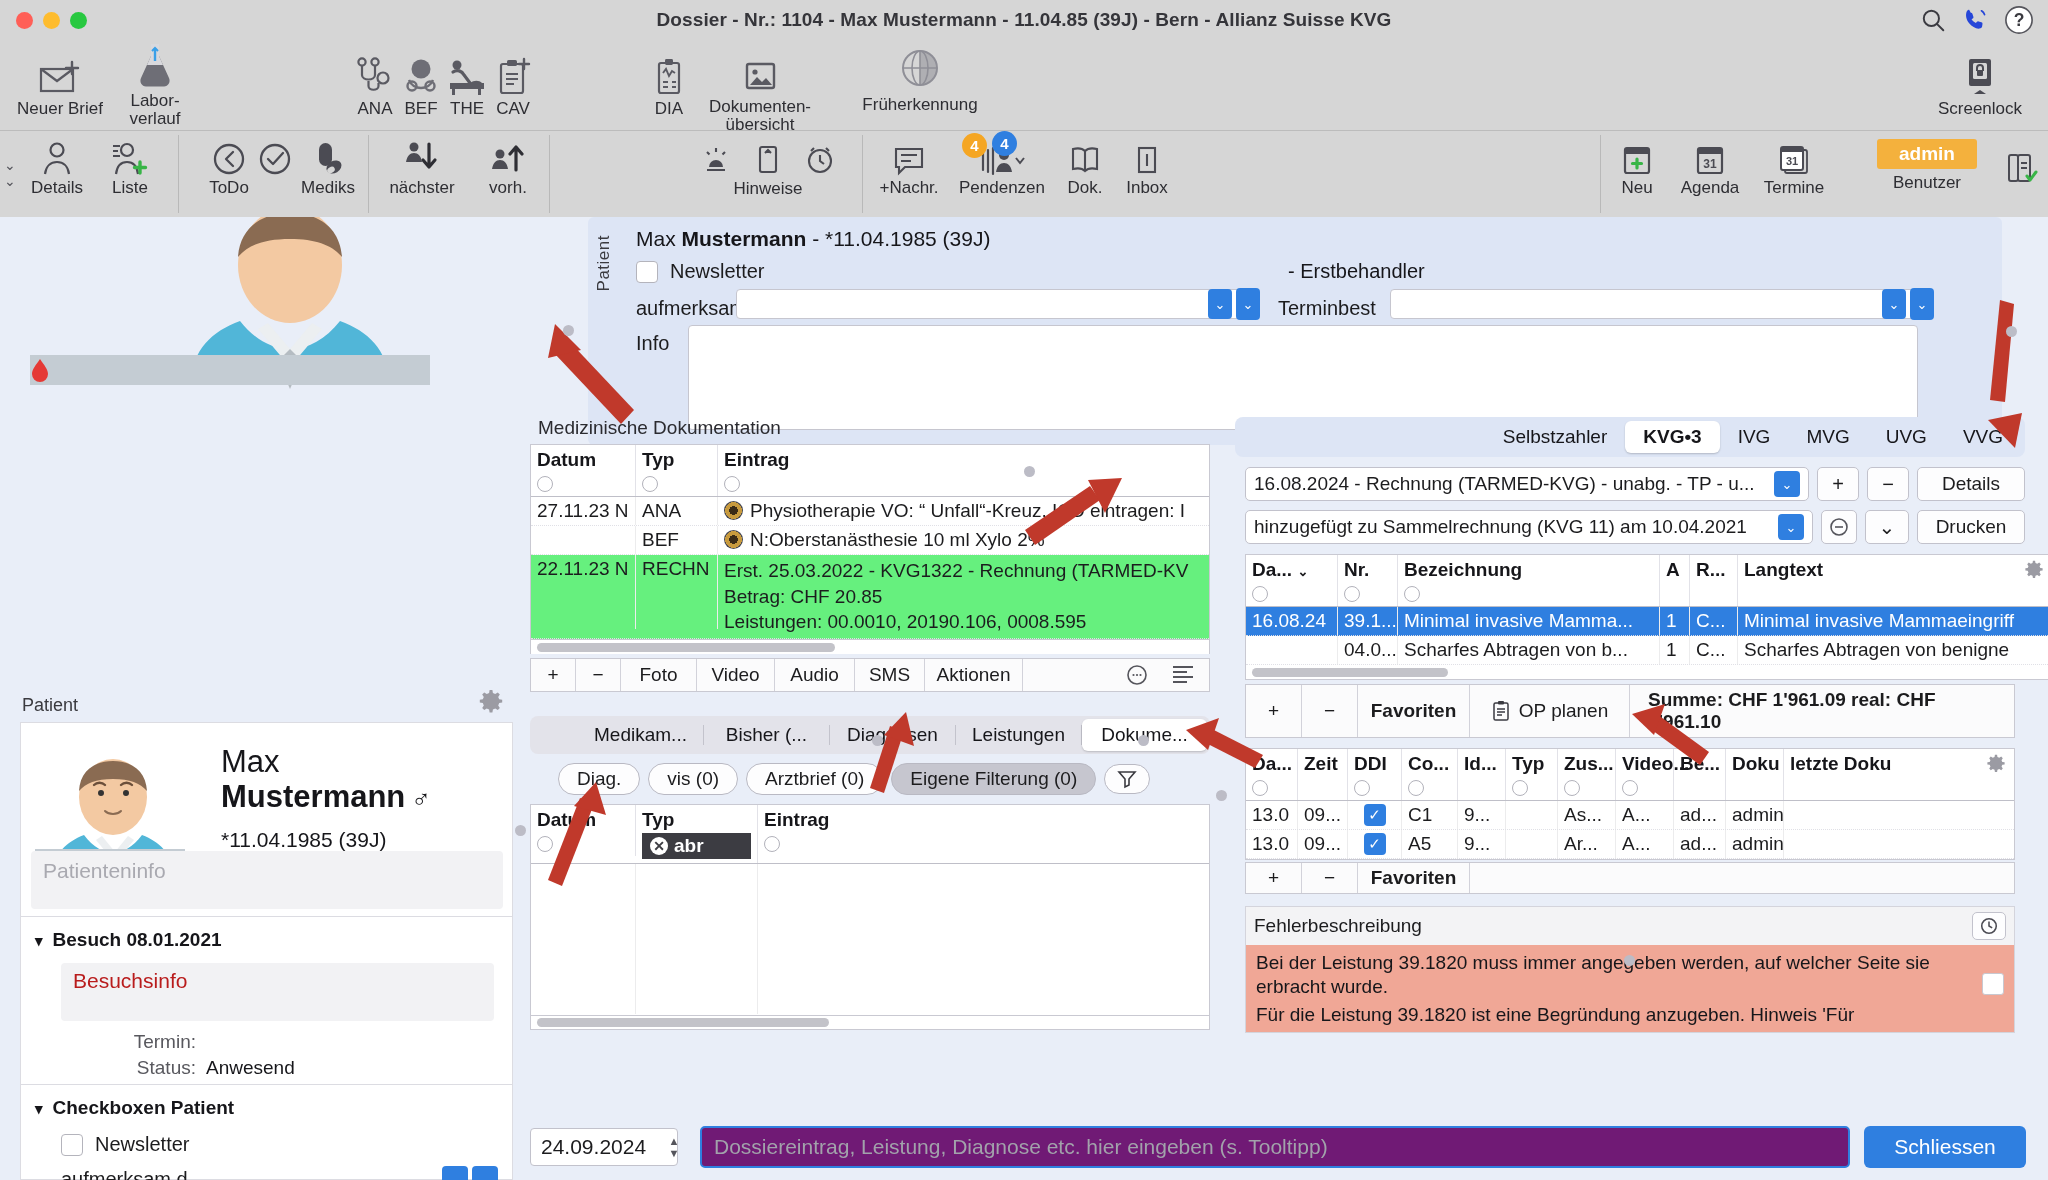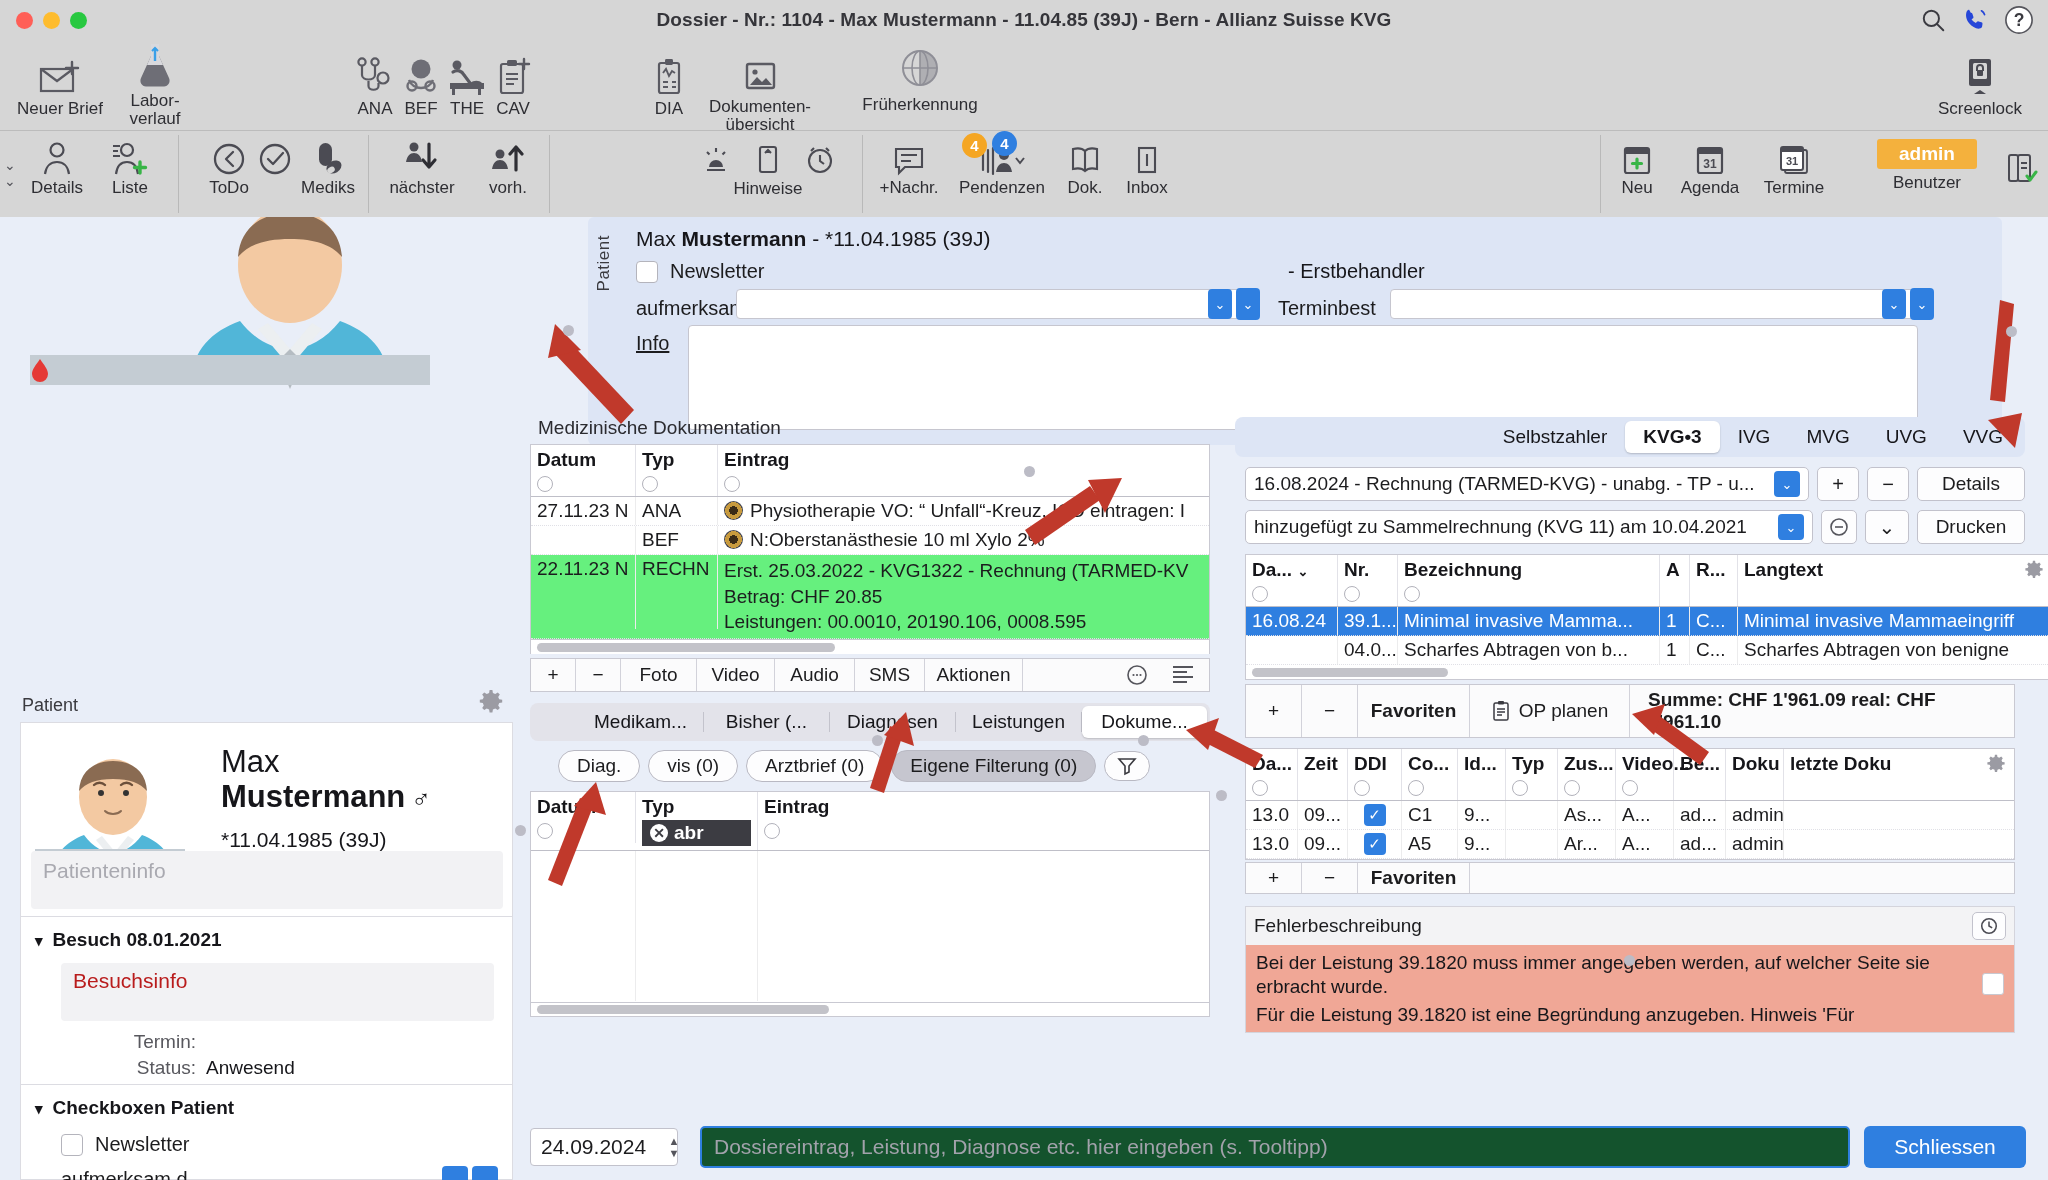--- a/index.html
+++ b/index.html
@@ -130,21 +130,21 @@
   }
   .dd-blue {
     position: absolute; width: 24px; height: 30px; background: #2f7fe0; border-radius: 4px;
     display: flex; align-items: center; justify-content: center; color: #fff; font-size: 13px;
   }
   .tb-lbl { position: absolute; left: 690px; top: 80px; font-size: 20px; }
   .tb-input {
     position: absolute; left: 802px; top: 72px; width: 525px; height: 30px;
     background: #fff; border: 1px solid #c6c6cf; border-radius: 4px;
   }
-  .info-lbl { position: absolute; left: 48px; top: 115px; font-size: 20px; text-decoration: underline; }
+  .info-lbl { position: absolute; left: 48px; top: 115px; font-size: 20px; }
   .info-box {
     position: absolute; left: 100px; top: 108px; width: 1230px; height: 105px;
     background: #fff; border: 1px solid #c6c6cf; border-radius: 4px;
   }
 
   
   .center { position: absolute; left: 530px; top: 200px; width: 700px; }
   .panel-title { font-size: 19px; color: #2b2b30; padding-left: 8px; }
   .tbl { background: #fff; border: 1px solid #c9c9d2; }
   .tbl-head { display: flex; background: #fff; border-bottom: 1px solid #bfbfc8; }
@@ -217,21 +217,21 @@
     background: #fff; border: 1px solid #c2c2cc; border-radius: 4px;
     font-size: 21px; display: flex; align-items: center; padding-left: 10px;
   }
   .stepper {
     position: absolute; left: 664px; top: 10px; width: 20px; height: 38px;
     display: flex; flex-direction: column; align-items: center; justify-content: center;
     color: #55555c; font-size: 11px; line-height: 1.1;
   }
   .main-input {
     position: absolute; left: 700px; top: 8px; width: 1150px; height: 42px;
-    background: #14532d; border: 2px solid #2f7fe0; border-radius: 5px;
+    background: #701a75; border: 2px solid #2f7fe0; border-radius: 5px;
     color: #a2a2ab; font-size: 21px; display: flex; align-items: center; padding-left: 12px;
   }
   .close-btn {
     position: absolute; left: 1864px; top: 8px; width: 162px; height: 42px;
     background: #2f7fe0; color: #fff; border-radius: 6px; font-size: 21px;
     display: flex; align-items: center; justify-content: center;
   }
 
   
   .arrow { position: absolute; pointer-events: none; }
@@ -791,21 +791,21 @@
             </svg>
         </span>
         <span>
           <svg width="24" height="22" viewBox="0 0 24 22" stroke="#55555c" stroke-width="2">
               <path d="M2 3h20M2 8h14M2 13h20M2 18h14"></path>
             </svg>
         </span>
       </div>
     </div>
 
-    <div class="segbar" style="width:680px; margin-top:11px;padding-left:48px;">
+    <div class="segbar" style="width:680px; margin-top:24px;padding-left:48px;">
       <div class="seg" style="flex:1; text-align:center;">Medikam...</div>
       <div class="seg-div"></div>
       <div class="seg" style="flex:1; text-align:center;">Bisher (...</div>
       <div class="seg-div"></div>
       <div class="seg" style="flex:1; text-align:center;">Diagnosen</div>
       <div class="seg-div"></div>
       <div class="seg" style="flex:1; text-align:center;">Leistungen</div>
       <div class="seg-div"></div>
       <div class="seg on" style="flex:1; text-align:center;">Dokume...</div>
     </div>

